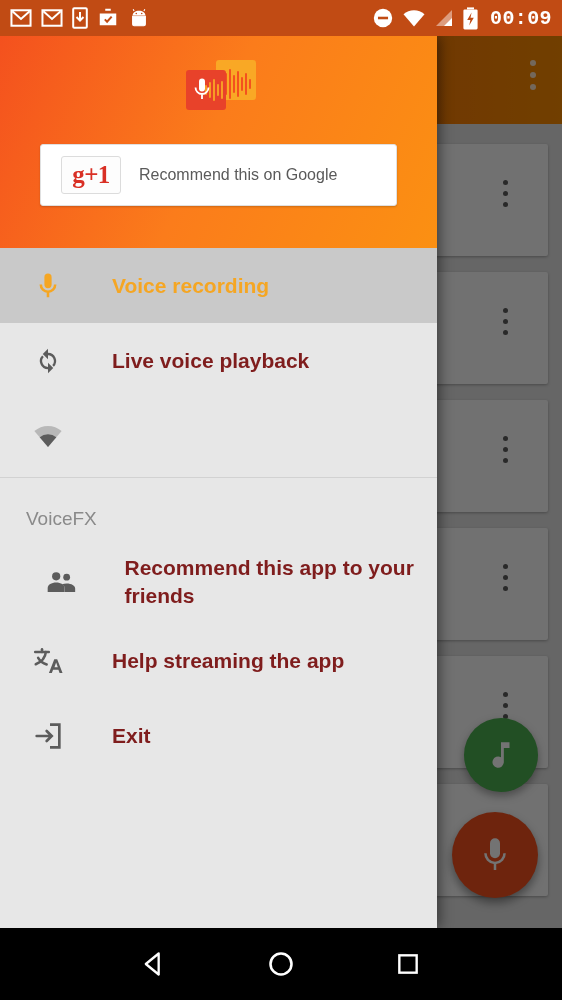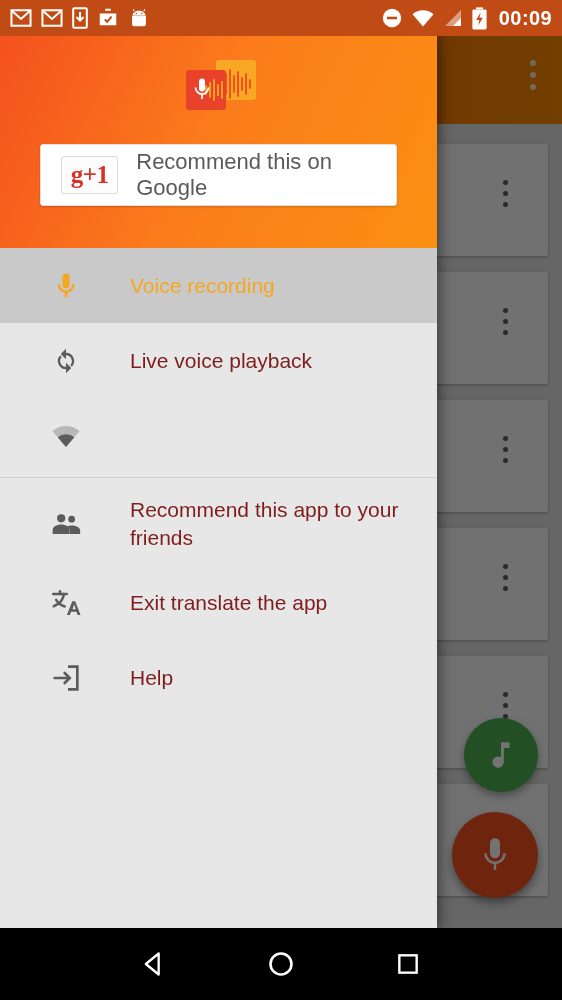--- a/index.html
+++ b/index.html
@@ -52,21 +52,21 @@
   
   #scrim {
     position:absolute; inset:0 0 72px 0;
     background:rgba(0,0,0,.55);
   }
 
   
   #status-bar {
     position:absolute; left:0; top:0; width:562px; height:36px;
     background:#c14b14; z-index:40;
-    display:flex; align-items:center; padding:0 10px;
+    display:flex; align-items:center; padding:0 10px;font-family:Liberation Mono, monospace;
   }
   #status-left { display:flex; align-items:center; gap:9px; }
   #status-right {
     margin-left:auto; display:flex; align-items:center; gap:8px;
   }
   #clock {
     color:#fff; font-size:20px; font-weight:bold; letter-spacing:.4px;
     margin-left:3px;
   }
 
@@ -94,28 +94,28 @@
     box-shadow:0 1px 2px rgba(0,0,0,.18);
   }
   #gplus-badge {
     width:60px; height:38px; border:1px solid #dcdcdc; border-radius:3px;
     background:#fdfdfd;
     display:flex; align-items:center; justify-content:center;
     color:#d93025; font-size:25px; font-weight:bold;
     font-family:"Liberation Serif", serif; letter-spacing:-.5px;
   }
   #gplus-label {
-    margin-left:18px; color:#5a5a5a; font-size:22px;
+    margin-left:18px; color:#5a5a5a; font-size:16px;
   }
 
   .drawer-item {
     position:relative; display:flex; align-items:center;
-    height:75px; padding-left:40px;
-  }
-  .drawer-item.tall { height:83px; align-items:center; }
+    height:75px; padding-left:22px;font-weight:bold;
+  }
+  .drawer-item.tall { height:83px; align-items:center;justify-content:center; }
   .drawer-item.selected { background:#c9c9c9; }
   .drawer-item .ico {
     width:52px; min-width:52px; height:40px;
     display:flex; align-items:center; justify-content:center;
   }
   .drawer-item .lbl {
     margin-left:38px; font-size:21px; color:#7f1d1d; line-height:1.32;
     max-width:300px;
   }
   .drawer-item.selected .lbl { color:#f5a623; }
@@ -296,20 +296,21 @@
       <span class="ico">
         <svg width="32" height="26" viewBox="0 0 24 20">
           <path fill="#b8b8b8" d="M12 18.5 1.5 6.2A16.6 16.6 0 0 1 12 2.3a16.6 16.6 0 0 1 10.5 3.9L12 18.5z"></path>
           <path fill="#5c5c5c" d="M12 18.5 5.6 10.9A10.6 10.6 0 0 1 12 8.6a10.6 10.6 0 0 1 6.4 2.3L12 18.5z"></path>
         </svg>
       </span>
     </div>
 
     <div class="divider"></div>
 
+    <div class="section-title">VoiceFX</div>
 
     <div class="drawer-item tall">
       <span class="ico">
         <svg width="34" height="30" viewBox="0 0 24 20">
           <circle cx="8.6" cy="6" r="2.9" fill="#5c5c5c"></circle>
           <circle cx="16" cy="6.6" r="2.4" fill="#5c5c5c"></circle>
           <path fill="#5c5c5c" d="M8.6 10.4c-3.3 0-6 1.7-6 3.8V17h12v-2.8c0-2.1-2.7-3.8-6-3.8z"></path>
           <path fill="#5c5c5c" d="M16 11c-1.2 0-2.3.2-3.2.6 1.3.9 2 2 2 3.2V17h7.2v-2.4c0-2-2.6-3.6-6-3.6z"></path>
         </svg>
       </span>
@@ -321,32 +322,32 @@
         <svg width="32" height="32" viewBox="0 0 24 24">
           <g fill="none" stroke="#5c5c5c" stroke-width="1.9" stroke-linecap="round">
             <path d="M2.4 5.2h10.2"></path>
             <path d="M7.5 3.2v2"></path>
             <path d="M10.4 5.2c-.4 4.2-3.3 7.6-7.6 9.2"></path>
             <path d="M4.6 9.6c1.5 2.6 3.8 4.2 6.4 5"></path>
           </g>
           <path fill="#5c5c5c" d="M16.7 10.6h2.2l4 10.4h-2.2l-.9-2.5h-4l-.9 2.5h-2.2l4-10.4zm.15 6.1h2.5l-1.25-3.5-1.25 3.5z"></path>
         </svg>
       </span>
-      <span class="lbl">Exit translate the app</span>
+      <span class="lbl">Help streaming the app</span>
     </div>
 
 
     <div class="drawer-item">
       <span class="ico">
         <svg width="32" height="32" viewBox="0 0 24 24">
           <path fill="none" stroke="#5c5c5c" stroke-width="2" d="M13.5 3.5H20.5V20.5H13.5"></path>
           <path fill="none" stroke="#5c5c5c" stroke-width="2" stroke-linecap="round" d="M3.5 12h11M11 8.2 14.8 12 11 15.8"></path>
         </svg>
       </span>
-      <span class="lbl">Help</span>
+      <span class="lbl">Exit</span>
     </div>
   </div>
 
   <div id="nav-bar">
     <div class="nav-btn">
       <svg width="28" height="28" viewBox="0 0 24 24">
         <path fill="none" stroke="#fff" stroke-width="2" stroke-linejoin="round" d="M16 3 L5 12 L16 21 Z"></path>
       </svg>
     </div>
     <div class="nav-btn">

